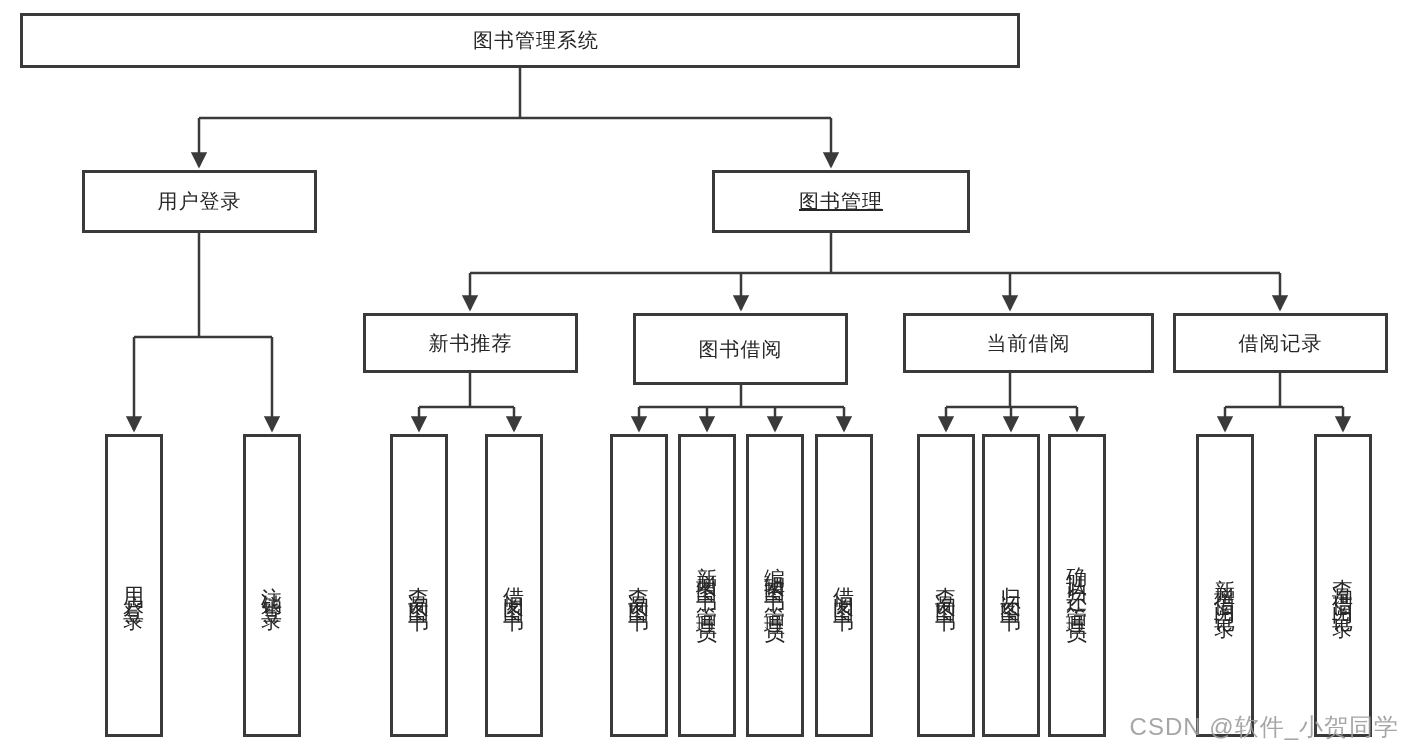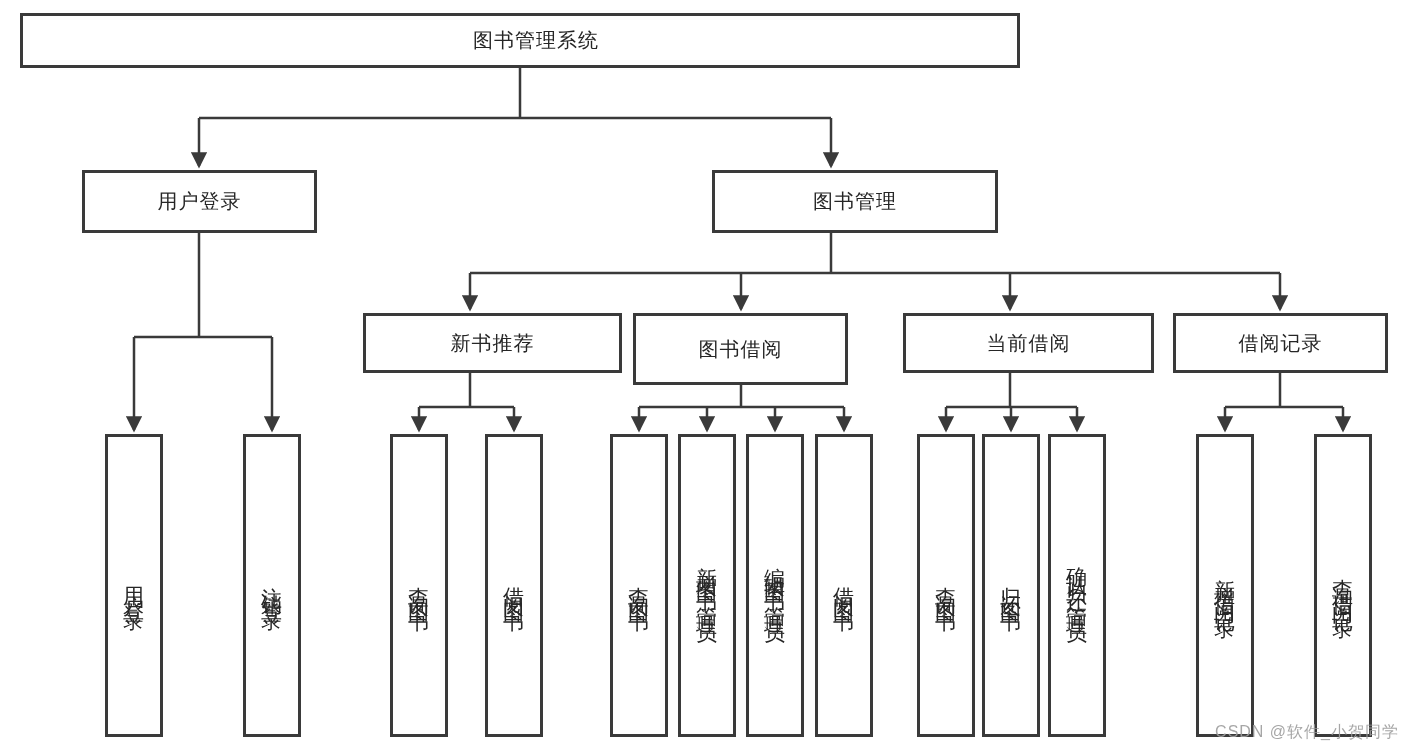--- a/index.html
+++ b/index.html
@@ -32,21 +32,21 @@
     text-orientation: mixed;
     font-size: 21px;
     line-height: 1.1;
     letter-spacing: 8px;
     color: #262626;
   }
   .watermark {
     position: absolute;
     right: 6px;
     bottom: 4px;
-    font-size: 16px;
+    font-size: 24px;
     color: rgba(158, 158, 158, 0.92);
     letter-spacing: 1px;
     z-index: 5;
     white-space: nowrap;
   }
 </style>
 </head>
 <body>
 
 <div class="canvas">
@@ -88,23 +88,23 @@
     <path class="wire" d="M1077,407 V430" marker-end="url(#arw)"></path>
 
     <path class="wire" d="M1280,373 V407 M1225,407 H1343"></path>
     <path class="wire" d="M1225,407 V430" marker-end="url(#arw)"></path>
     <path class="wire" d="M1343,407 V430" marker-end="url(#arw)"></path>
   </svg>
 
   <div class="box" style="left:20px; top:13px; width:1000px; height:55px;padding-left:32px;">图书管理系统</div>
 
   <div class="box" style="left:82px; top:170px; width:235px; height:63px;">用户登录</div>
-  <div class="box" style="left:712px; top:170px; width:286px; height:63px;">图书管理</div>
+  <div class="box" style="left:712px; top:170px; width:258px; height:63px;text-decoration:underline;">图书管理</div>
 
-  <div class="box" style="left:363px; top:313px; width:259px; height:60px;">新书推荐</div>
+  <div class="box" style="left:363px; top:313px; width:215px; height:60px;">新书推荐</div>
   <div class="box" style="left:633px; top:313px; width:215px; height:72px;">图书借阅</div>
   <div class="box" style="left:903px; top:313px; width:251px; height:60px;">当前借阅</div>
   <div class="box" style="left:1173px; top:313px; width:215px; height:60px;">借阅记录</div>
 
   <div class="box vbox" style="left:105px; top:434px; width:58px; height:303px;">
     <span>用户登录</span>
   </div>
   <div class="box vbox" style="left:243px; top:434px; width:58px; height:303px;">
     <span>注销登录</span>
   </div>

